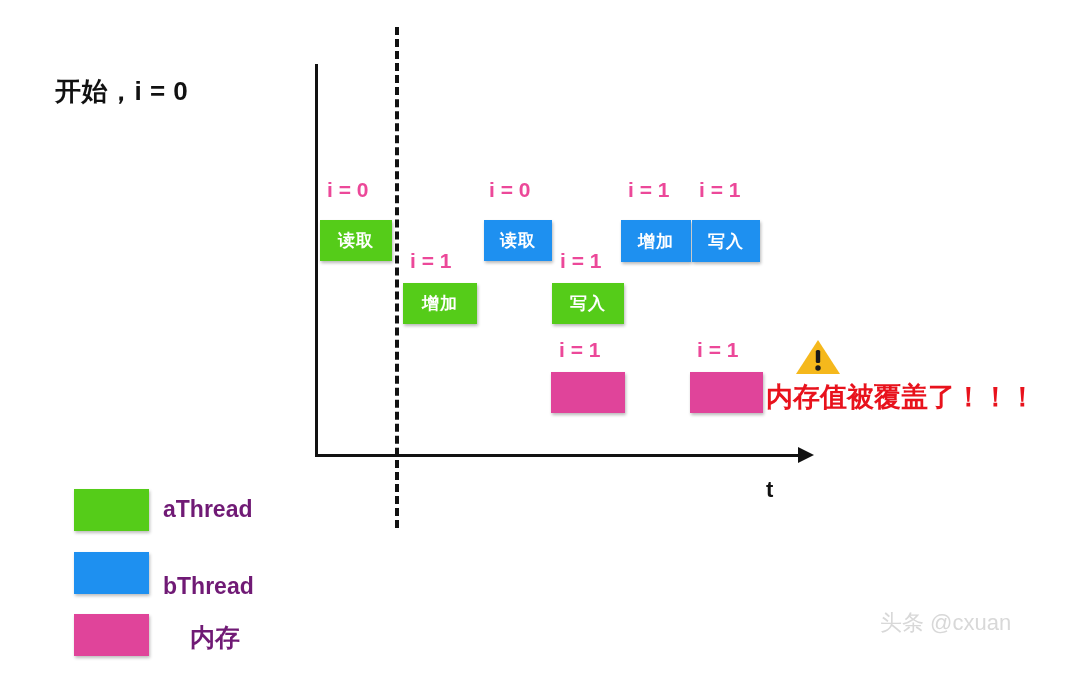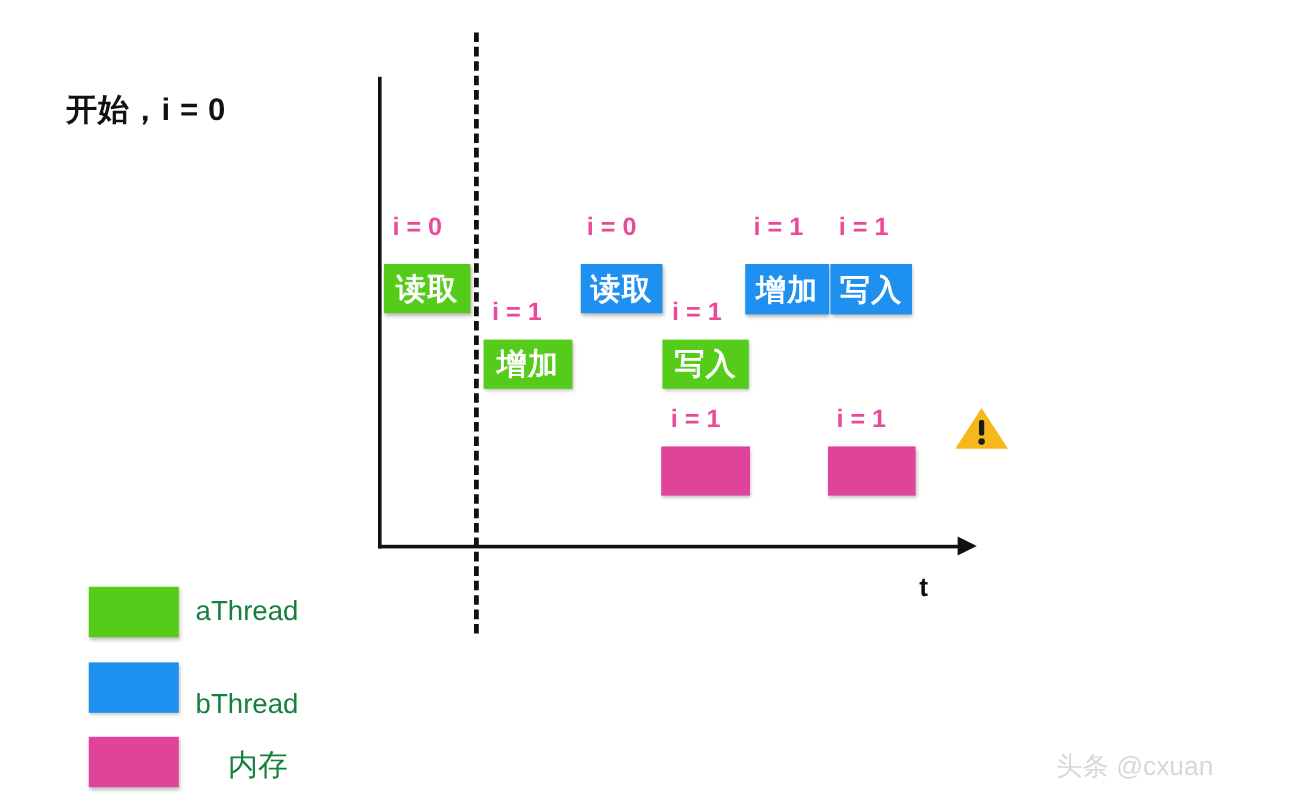--- a/index.html
+++ b/index.html
@@ -72,21 +72,21 @@
     height: 501px;
     border-left: 4px dashed #111111;
   }
   
   .block {
     position: absolute;
     display: flex;
     align-items: center;
     justify-content: center;
     color: #ffffff;
-    font-size: 25px;
+    font-size: 17px;
     font-weight: bold;
     letter-spacing: 1px;
     box-shadow: 1px 2px 3px rgba(0,0,0,0.28);
     box-sizing: border-box;
   }
   .block.green { background: #55cc19; }
   .block.blue  { background: #1e90f0; }
   .block.pink  { background: #e0449a; }
   .vlabel {
     position: absolute;
@@ -118,30 +118,30 @@
     position: absolute;
     left: 74px;
     width: 75px;
     height: 42px;
     box-shadow: 1px 2px 3px rgba(0,0,0,0.26);
   }
   .legend-label {
     position: absolute;
     left: 163px;
     font-size: 23px;
-    font-weight: normal;
-    color: #15803d;
+    font-weight: bold;
+    color: #701a75;
     white-space: nowrap;
   }
   .legend-label.cjk { left: 178px; font-size: 25px; }
   
   .watermark {
     position: absolute;
     left: 880px;
-    top: 624px;
+    top: 608px;
     font-size: 22px;
     color: #d8d8d8;
     white-space: nowrap;
     text-shadow: 0 1px 0 #ffffff;
   }
 </style>
 </head>
 <body>
 
 <div id="stage">
@@ -173,20 +173,21 @@
       <div class="block blue" style="left: 692px; top: 220px; width: 68px; height: 42px;">写入</div>
       <div class="block pink" style="left: 551px; top: 372px; width: 74px; height: 41px;"></div>
       <div class="block pink" style="left: 690px; top: 372px; width: 73px; height: 41px;"></div>
     </div>
 
   <svg class="warn-tri" viewBox="0 0 46 38">
     <polygon points="23,2 45,36 1,36" fill="#f5b81c"></polygon>
     <rect x="20.8" y="12" width="4.4" height="13" rx="1.6" fill="#1a1a1a"></rect>
     <circle cx="23" cy="30" r="2.7" fill="#1a1a1a"></circle>
   </svg>
+  <div class="warn-text">内存值被覆盖了！！！</div>
 
   <div id="legend">
       <div class="legend-swatch" style="top: 489px; background: rgb(85, 204, 25);"></div>
       <div class="legend-label" style="top: 496px;">aThread</div>
       <div class="legend-swatch" style="top: 552px; background: rgb(30, 144, 240);"></div>
       <div class="legend-label" style="top: 573px;">bThread</div>
       <div class="legend-swatch" style="top: 614px; background: rgb(224, 68, 154);"></div>
       <div class="legend-label cjk" style="top: 621px; margin-left: 12px;">内存</div>
     </div>
 

